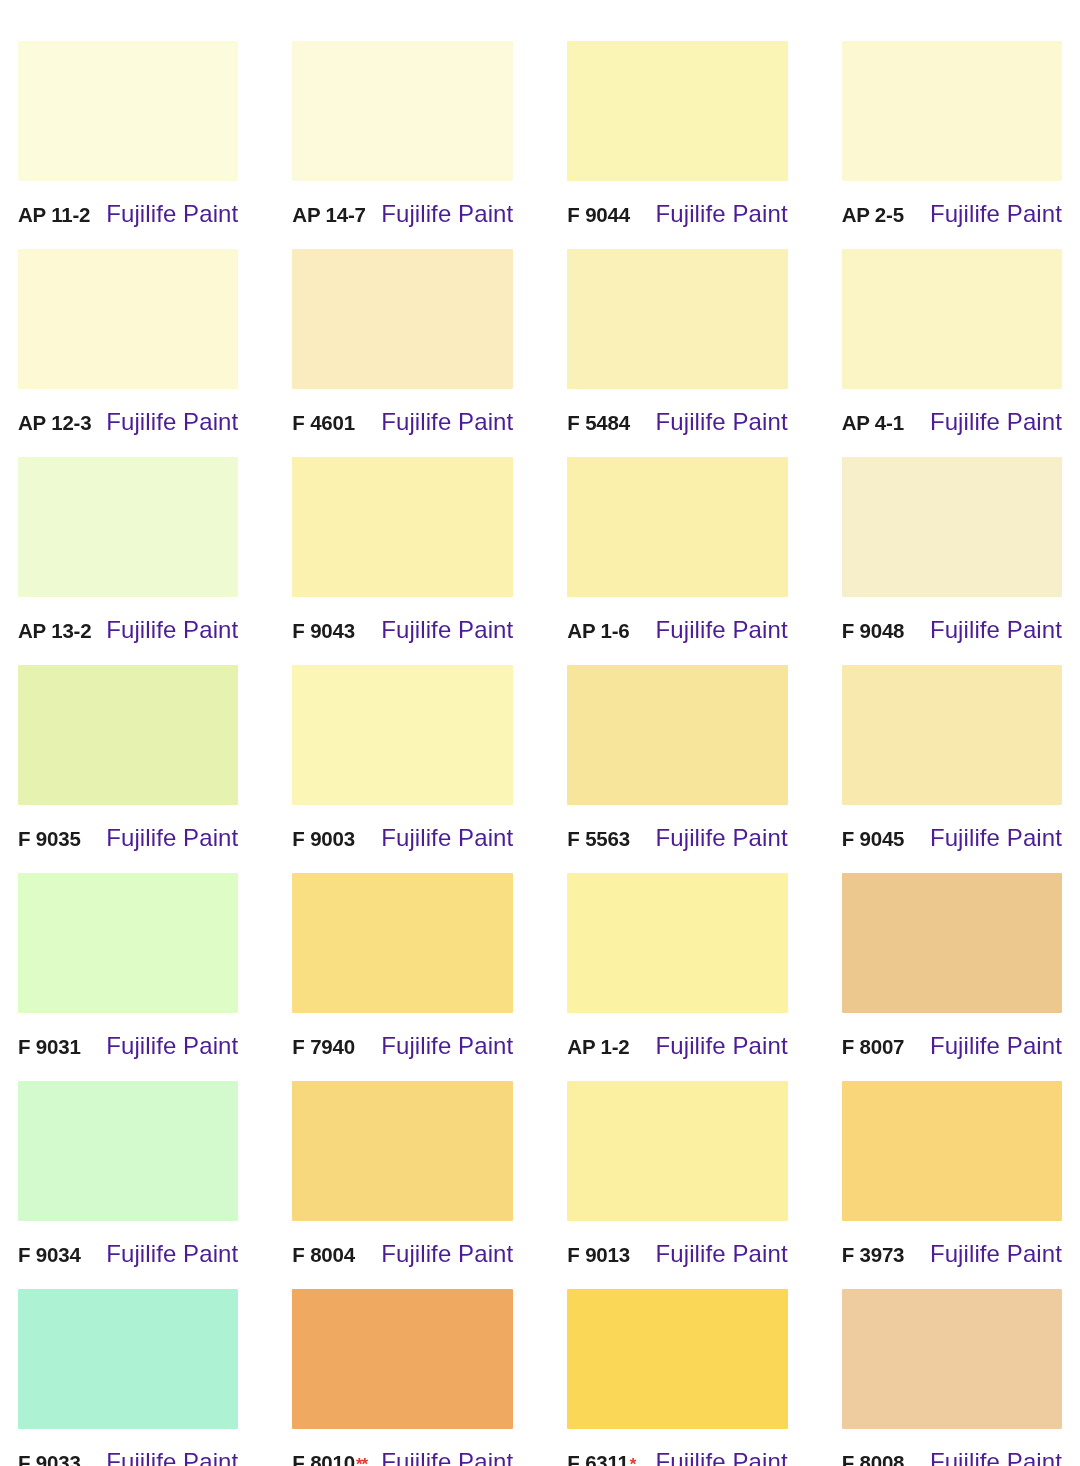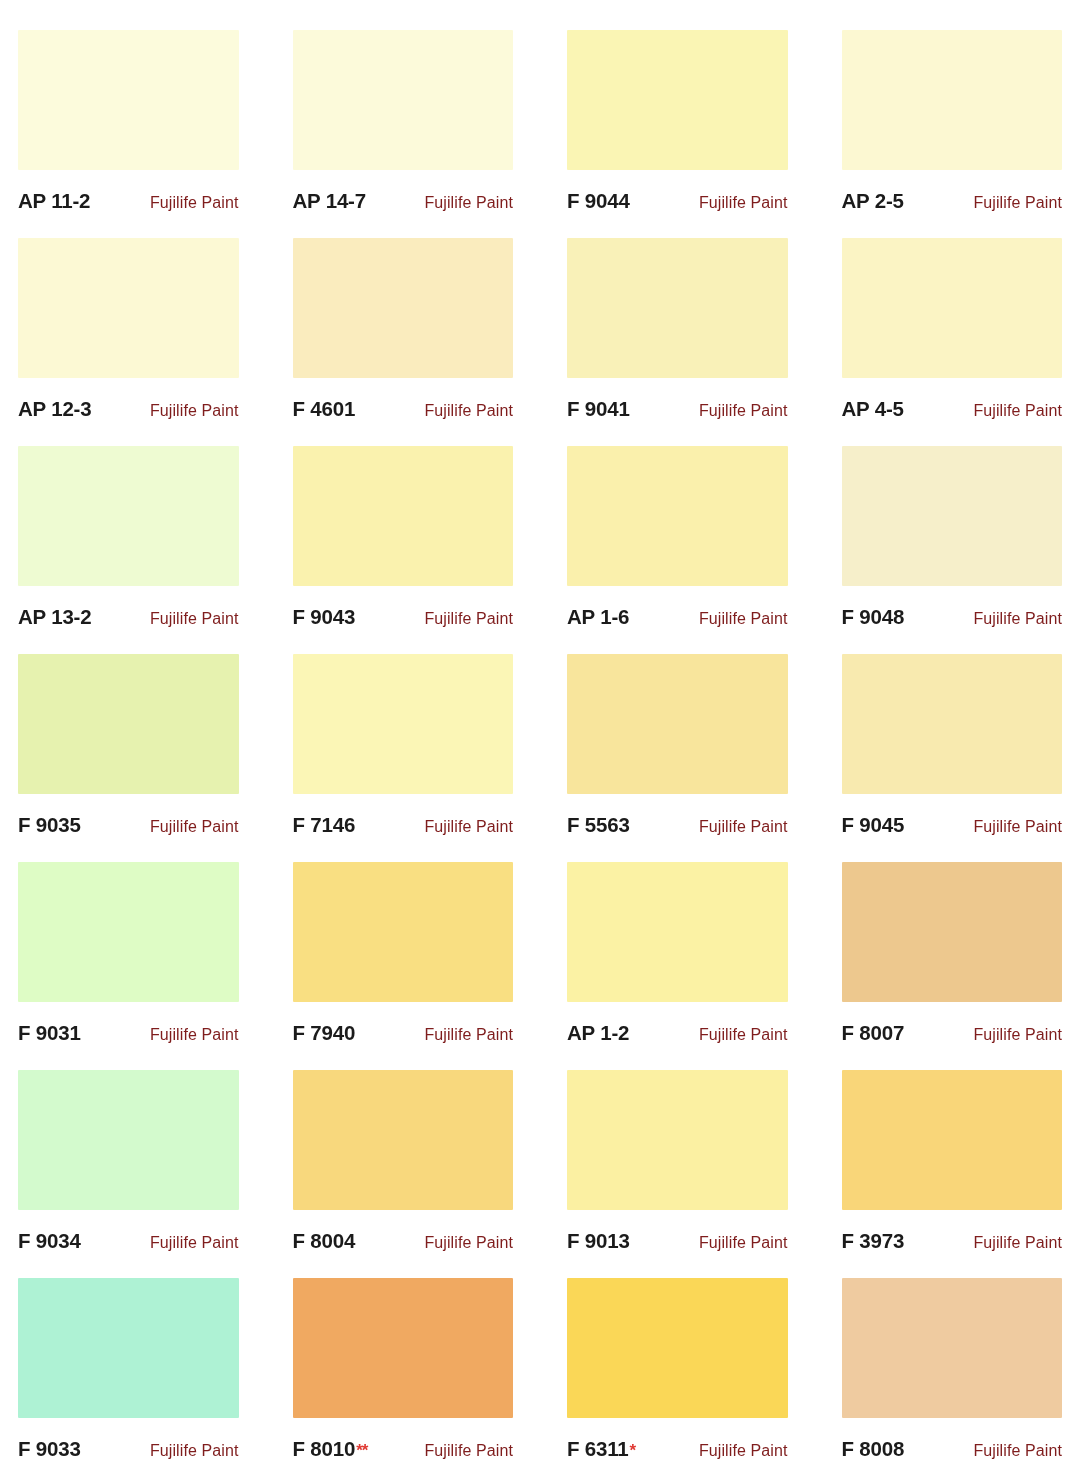--- a/index.html
+++ b/index.html
@@ -30,20 +30,21 @@
     grid-template-rows: repeat(7, 208px);
     column-gap: 38px;
     row-gap: 0px;
   }
 
   .swatch-cell {
     display: flex;
     flex-direction: column;
     align-items: stretch;
     padding: 0 8px;
+    justify-content: center;
   }
 
   .swatch-chip {
     width: 100%;
     height: 140px;
     display: block;
     border-radius: 1px;
   }
 
   .swatch-caption {
@@ -69,23 +70,23 @@
     font-weight: bold;
     letter-spacing: -1px;
     line-height: 1;
     margin-left: 1px;
     flex: 0 0 auto;
   }
 
   .swatch-marker:empty { display: none; }
 
   .swatch-brand {
-    font-size: 16px;
+    font-size: 24px;
     font-weight: normal;
-    color: #7f1d1d;
+    color: #4c1d95;
     letter-spacing: 0.1px;
     margin-left: auto;
     padding-left: 14px;
     flex: 0 0 auto;
   }
 </style>
 </head>
 <body>
 
 <div class="swatch-sheet">
@@ -128,28 +129,28 @@
       <div class="swatch-cell">
         <div class="swatch-chip" style="background-color: rgb(250, 236, 190);"></div>
         <div class="swatch-caption">
           <span class="swatch-code">F 4601</span>
           <span class="swatch-brand">Fujilife Paint</span>
         </div>
       </div>
       <div class="swatch-cell">
         <div class="swatch-chip" style="background-color: rgb(249, 241, 184);"></div>
         <div class="swatch-caption">
-          <span class="swatch-code">F 9041</span>
+          <span class="swatch-code">F 5484</span>
           <span class="swatch-brand">Fujilife Paint</span>
         </div>
       </div>
       <div class="swatch-cell">
         <div class="swatch-chip" style="background-color: rgb(251, 244, 196);"></div>
         <div class="swatch-caption">
-          <span class="swatch-code">AP 4-5</span>
+          <span class="swatch-code">AP 4-1</span>
           <span class="swatch-brand">Fujilife Paint</span>
         </div>
       </div>
       <div class="swatch-cell">
         <div class="swatch-chip" style="background-color: rgb(238, 251, 210);"></div>
         <div class="swatch-caption">
           <span class="swatch-code">AP 13-2</span>
           <span class="swatch-brand">Fujilife Paint</span>
         </div>
       </div>
@@ -177,21 +178,21 @@
       <div class="swatch-cell">
         <div class="swatch-chip" style="background-color: rgb(230, 242, 175);"></div>
         <div class="swatch-caption">
           <span class="swatch-code">F 9035</span>
           <span class="swatch-brand">Fujilife Paint</span>
         </div>
       </div>
       <div class="swatch-cell">
         <div class="swatch-chip" style="background-color: rgb(251, 246, 182);"></div>
         <div class="swatch-caption">
-          <span class="swatch-code">F 7146</span>
+          <span class="swatch-code">F 9003</span>
           <span class="swatch-brand">Fujilife Paint</span>
         </div>
       </div>
       <div class="swatch-cell">
         <div class="swatch-chip" style="background-color: rgb(248, 229, 156);"></div>
         <div class="swatch-caption">
           <span class="swatch-code">F 5563</span>
           <span class="swatch-brand">Fujilife Paint</span>
         </div>
       </div>

